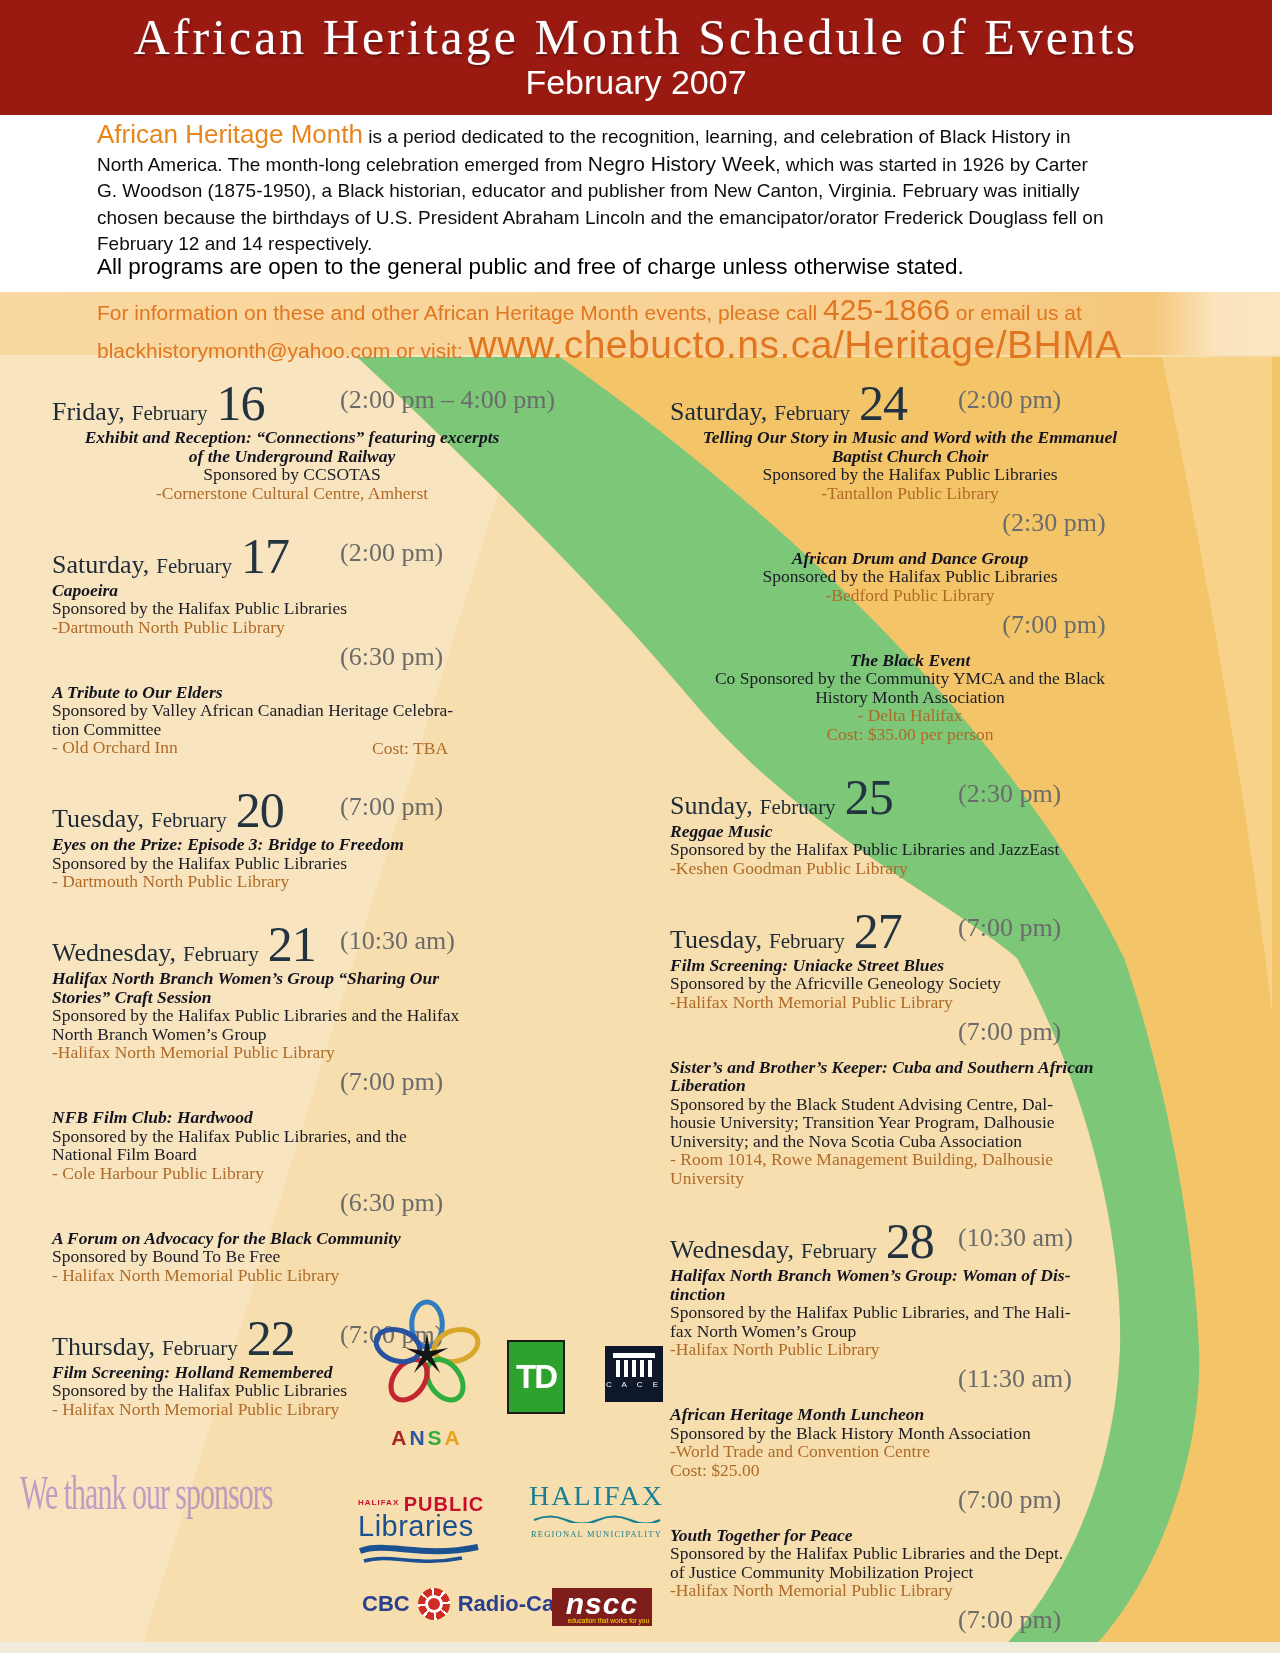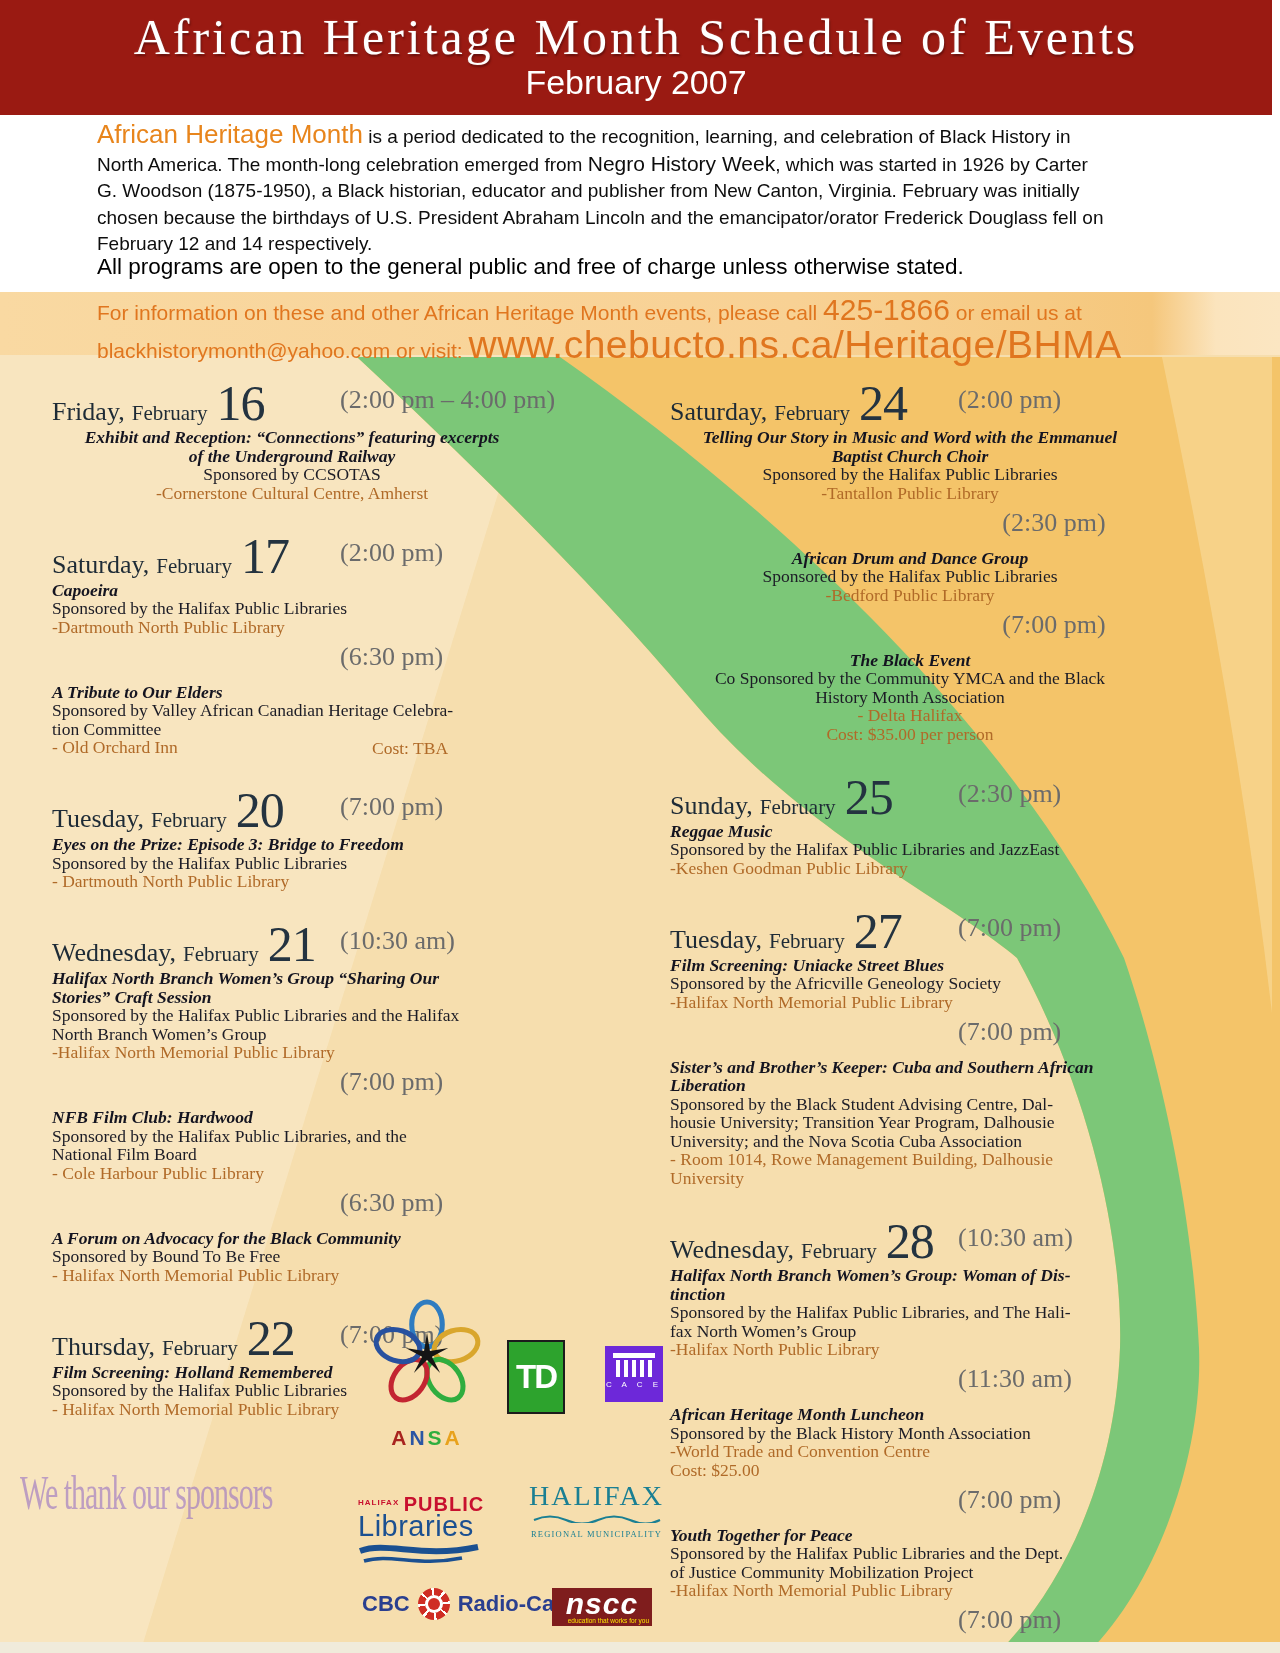--- a/index.html
+++ b/index.html
@@ -51,21 +51,21 @@
   
   .thanks{position:absolute;left:20px;top:1464px;font-size:30px;letter-spacing:-1px;
           color:rgba(150,110,195,.6);transform:scaleY(1.65);transform-origin:top left;}
   .ansa{position:absolute;left:370px;top:1298px;width:114px;text-align:center;}
   .ansa-label{margin-top:2px;font-family:"Liberation Sans",sans-serif;font-weight:bold;font-size:21px;letter-spacing:3px;}
   .ansa-label .c0{color:#a8241f;} .ansa-label .c1{color:#2b56a4;}
   .ansa-label .c2{color:#2fae3e;} .ansa-label .c3{color:#e8a21d;}
   .td-logo{position:absolute;left:507px;top:1340px;width:58px;height:74px;background:#2da32d;
            border:2px solid #1c1c1c;box-sizing:border-box;display:flex;align-items:center;justify-content:center;}
   .td-logo span{color:#fff;font-family:"Liberation Sans",sans-serif;font-weight:bold;font-size:33px;letter-spacing:-2px;}
-  .cace{position:absolute;left:605px;top:1346px;width:58px;height:56px;background:#6d28d9;
+  .cace{position:absolute;left:605px;top:1346px;width:58px;height:56px;background:#0f172a;
         display:flex;flex-direction:column;align-items:center;}
   .cace .roof{width:42px;height:5px;background:#fff;margin-top:7px;}
   .cace .cols{display:flex;gap:4px;margin-top:2px;}
   .cace .cols i{display:block;width:4px;height:17px;background:#fff;}
   .cace .txt{color:#fff;font-family:"Liberation Sans",sans-serif;font-size:8px;letter-spacing:4px;margin-top:3px;}
   .hpl{position:absolute;left:358px;top:1478px;width:130px;font-family:"Liberation Sans",sans-serif;margin-top:15px;}
   .hpl .row1{white-space:nowrap;}
   .hpl .hx{color:#c8102e;font-size:8px;font-weight:bold;letter-spacing:1px;vertical-align:6px;}
   .hpl .pub{color:#c8102e;font-size:20px;font-weight:bold;letter-spacing:1px;}
   .hpl .lib{color:#1b5091;font-size:29px;margin-top:-6px;letter-spacing:0.5px;}

